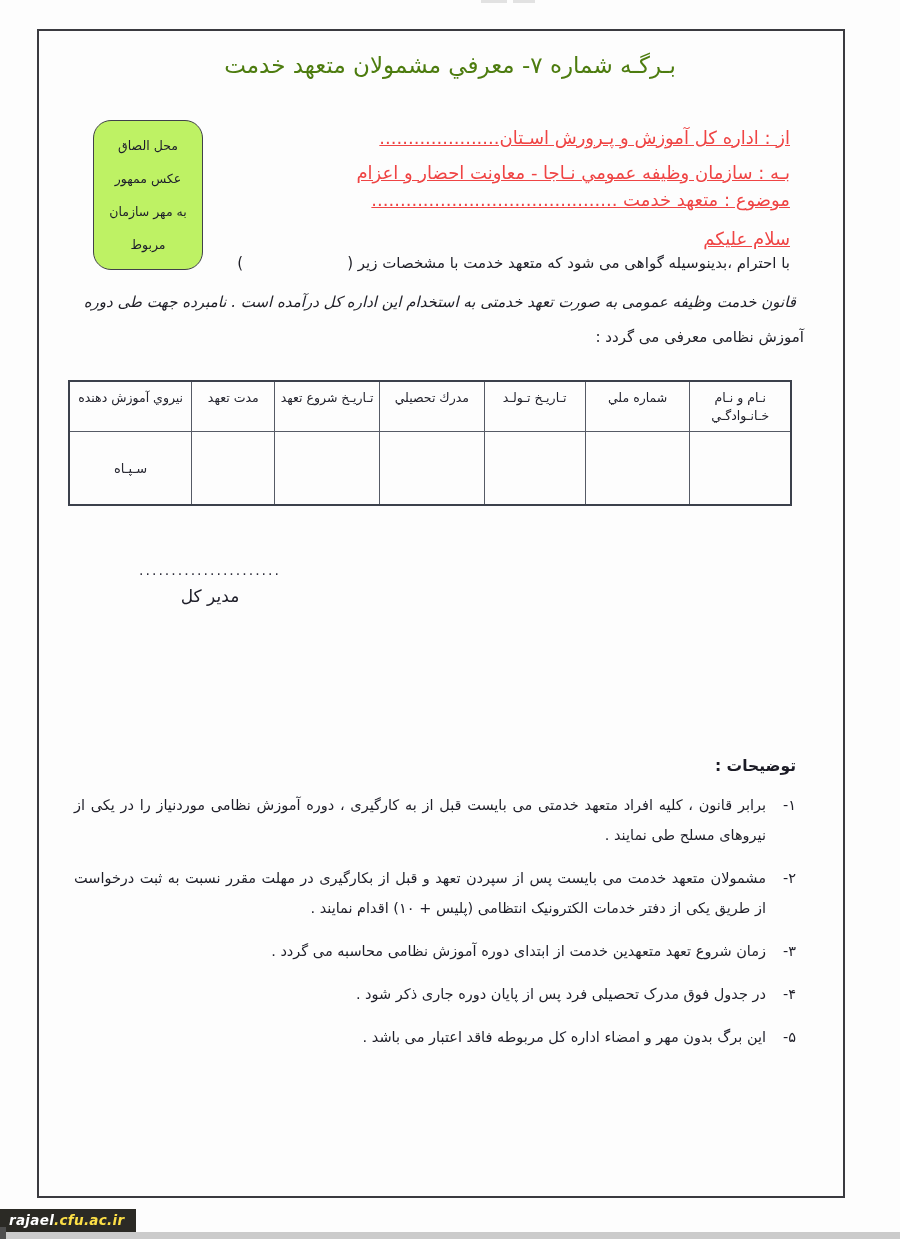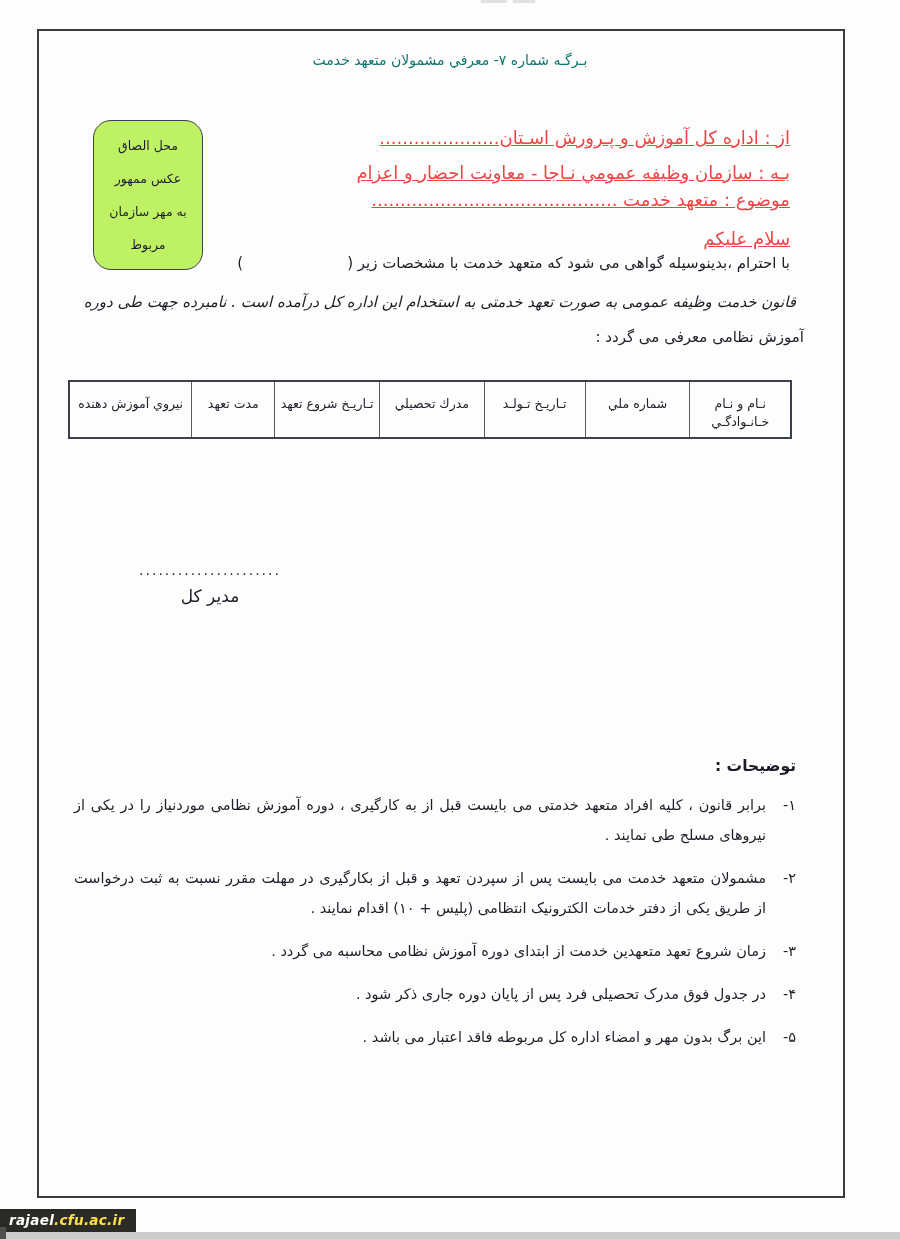--- a/index.html
+++ b/index.html
@@ -15,22 +15,22 @@
   .bottom-strip{position:absolute;left:0;right:0;bottom:0;height:7px;background:#cbcbcb;}
   .bottom-strip-square{position:absolute;left:0;bottom:0;width:6px;height:12px;background:#4e4e4e;}
   
   .frame{
     position:absolute;left:37px;top:29px;width:804px;height:1165px;
     border:2px solid #3b3b40;background:transparent;
   }
   
   .form-title{
     position:absolute;top:52px;left:180px;width:540px;
-    text-align:center;font-size:14px;letter-spacing:2.5px;
-    color:#0f766e;white-space:nowrap;
+    text-align:center;font-size:23px;letter-spacing:2.5px;
+    color:#4d7c0f;white-space:nowrap;
   }
   
   .stamp-box{
     position:absolute;left:93px;top:120px;width:108px;height:148px;
     border:1.5px solid #41414a;border-radius:18px;
     display:flex;flex-direction:column;justify-content:center;
     text-align:center;background:#bef264;z-index:2;
   }
   .stamp-box div{font-size:12.5px;line-height:33px;color:#1d1d2b;}
   
@@ -51,21 +51,21 @@
   
   .conscript-table{
     position:absolute;left:68px;top:380px;width:724px;
     border-collapse:collapse;direction:rtl;table-layout:fixed;
   }
   .conscript-table th,.conscript-table td{
     border:1px solid #565b66;padding:4px 3px;
   }
   .conscript-table{border:2px solid #3c414c;}
   .conscript-table th{
-    height:38px;vertical-align:top;padding-top:13px;
+    height:38px;vertical-align:top;padding-top:7px;
     font-size:12.5px;font-weight:normal;letter-spacing:1px;
     color:#23232d;line-height:18px;
   }
   .conscript-table td{
     height:64px;text-align:center;vertical-align:middle;
     font-size:13px;letter-spacing:2px;color:#2a2a34;
   }
   
   .sig-dots{position:absolute;left:130px;top:562px;width:160px;text-align:center;
     font-size:14px;letter-spacing:2px;color:#2d2d3a;}
@@ -130,20 +130,29 @@
   <tbody>
       <tr>
     <th>نـام و نـام خـانـوادگـي</th>
     <th>شماره ملي</th>
     <th>تـاريـخ تـولـد</th>
     <th>مدرك تحصيلي</th>
     <th>تـاريـخ شروع تعهد</th>
     <th>مدت تعهد</th>
     <th>نيروي آموزش دهنده</th>
   </tr>
+  <tr>
+    <td></td>
+    <td></td>
+    <td></td>
+    <td></td>
+    <td></td>
+    <td></td>
+    <td>سـپـاه</td>
+  </tr>
 </tbody>
   </table>
 
 <div class="sig-dots">......................</div>
 <div class="sig-title">مدیر کل</div>
 
 <div class="notes-heading">توضیحات :</div>
 <div class="notes-list">
   <div class="note-item">
     <div class="note-num">۱-</div>

